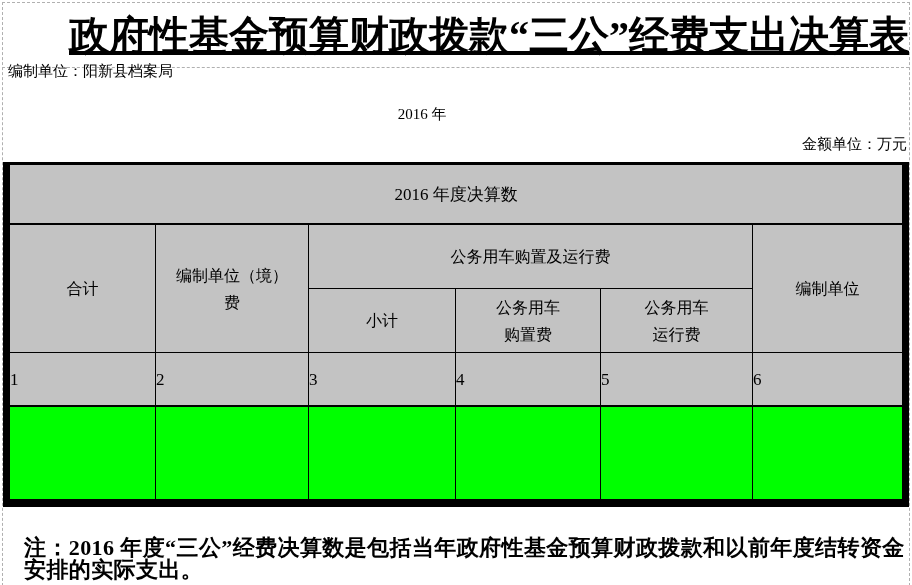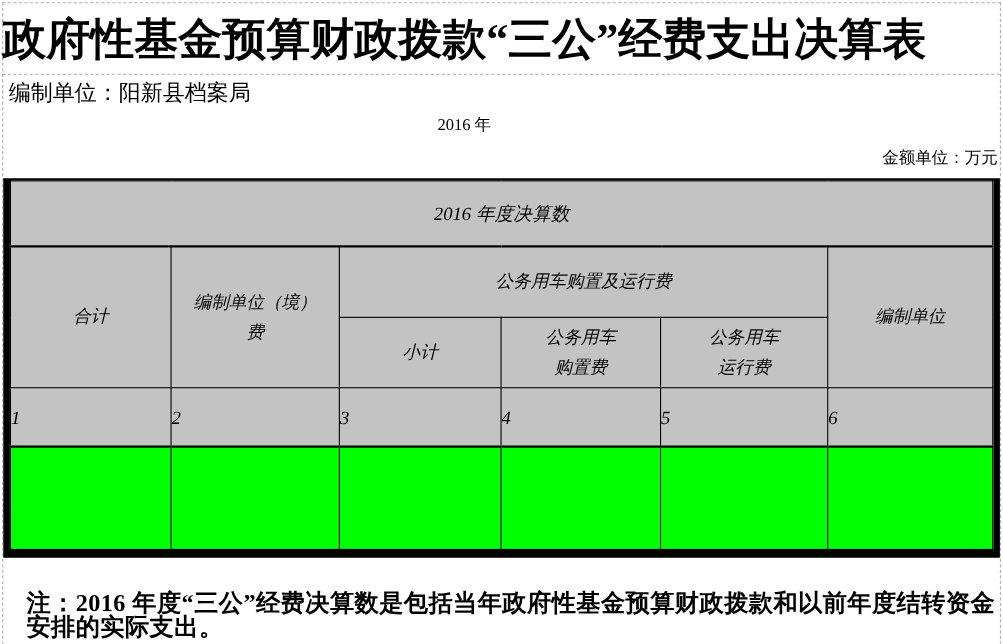--- a/index.html
+++ b/index.html
@@ -10,48 +10,48 @@
   }
   
   .frame{
     position:absolute;left:2px;top:2px;width:906px;height:583px;
     border-left:1px dashed #b0b0b0;border-right:1px dashed #b0b0b0;border-top:1px dashed #b0b0b0;
     pointer-events:none;
   }
   .title-block{
     position:absolute;left:2px;top:3px;width:907px;height:65px;
     border-bottom:1px dashed #b0b0b0;
-    text-align:left;box-sizing:border-box;
+    text-align:right;box-sizing:border-box;text-decoration:underline;
   }
   .title-block h1{
     margin:0;padding-top:13px;
     font-size:40px;line-height:1;font-weight:bold;letter-spacing:0px;
     white-space:nowrap;
   }
   .meta-prepared{
-    position:absolute;left:8px;top:75px;height:20px;line-height:20px;font-size:20px;
+    position:absolute;left:8px;top:61px;height:20px;line-height:20px;font-size:15px;
   }
   .meta-year{
     position:absolute;left:0;top:104px;width:844px;text-align:center;
     height:20px;line-height:20px;font-size:15px;
   }
   .meta-unit{
     position:absolute;right:5px;top:134px;height:20px;line-height:20px;font-size:15px;
   }
   
   .table-wrap{
     position:absolute;left:3px;top:162px;width:906px;box-sizing:border-box;
     border-style:solid;border-color:#000;
     border-width:2px 6px 7px 6px;
   }
   table{width:100%;border-collapse:collapse;table-layout:fixed;}
   th,td{
     border:1px solid #000;vertical-align:middle;
     font-weight:normal;padding:0;white-space:pre-line;
-    font-size:16px;line-height:27px;font-style:italic;
+    font-size:16px;line-height:27px;
   }
   .hdr{background:#c3c3c3;}
   .row-year th{height:58px;font-size:17px;border-bottom:2px solid #000;}
   .row-top th{height:63px;}
   .row-sub th{height:63px;}
   .row-num td{height:52px;font-size:17px;border-bottom:2px solid #000;background:#c3c3c3;}
   .row-data td{height:92px;background:#00ff00;}
   .note{
     position:absolute;left:7px;top:537px;width:898px;
     font-size:22px;font-weight:bold;letter-spacing:0.4px;line-height:22px;margin-left:17px;

